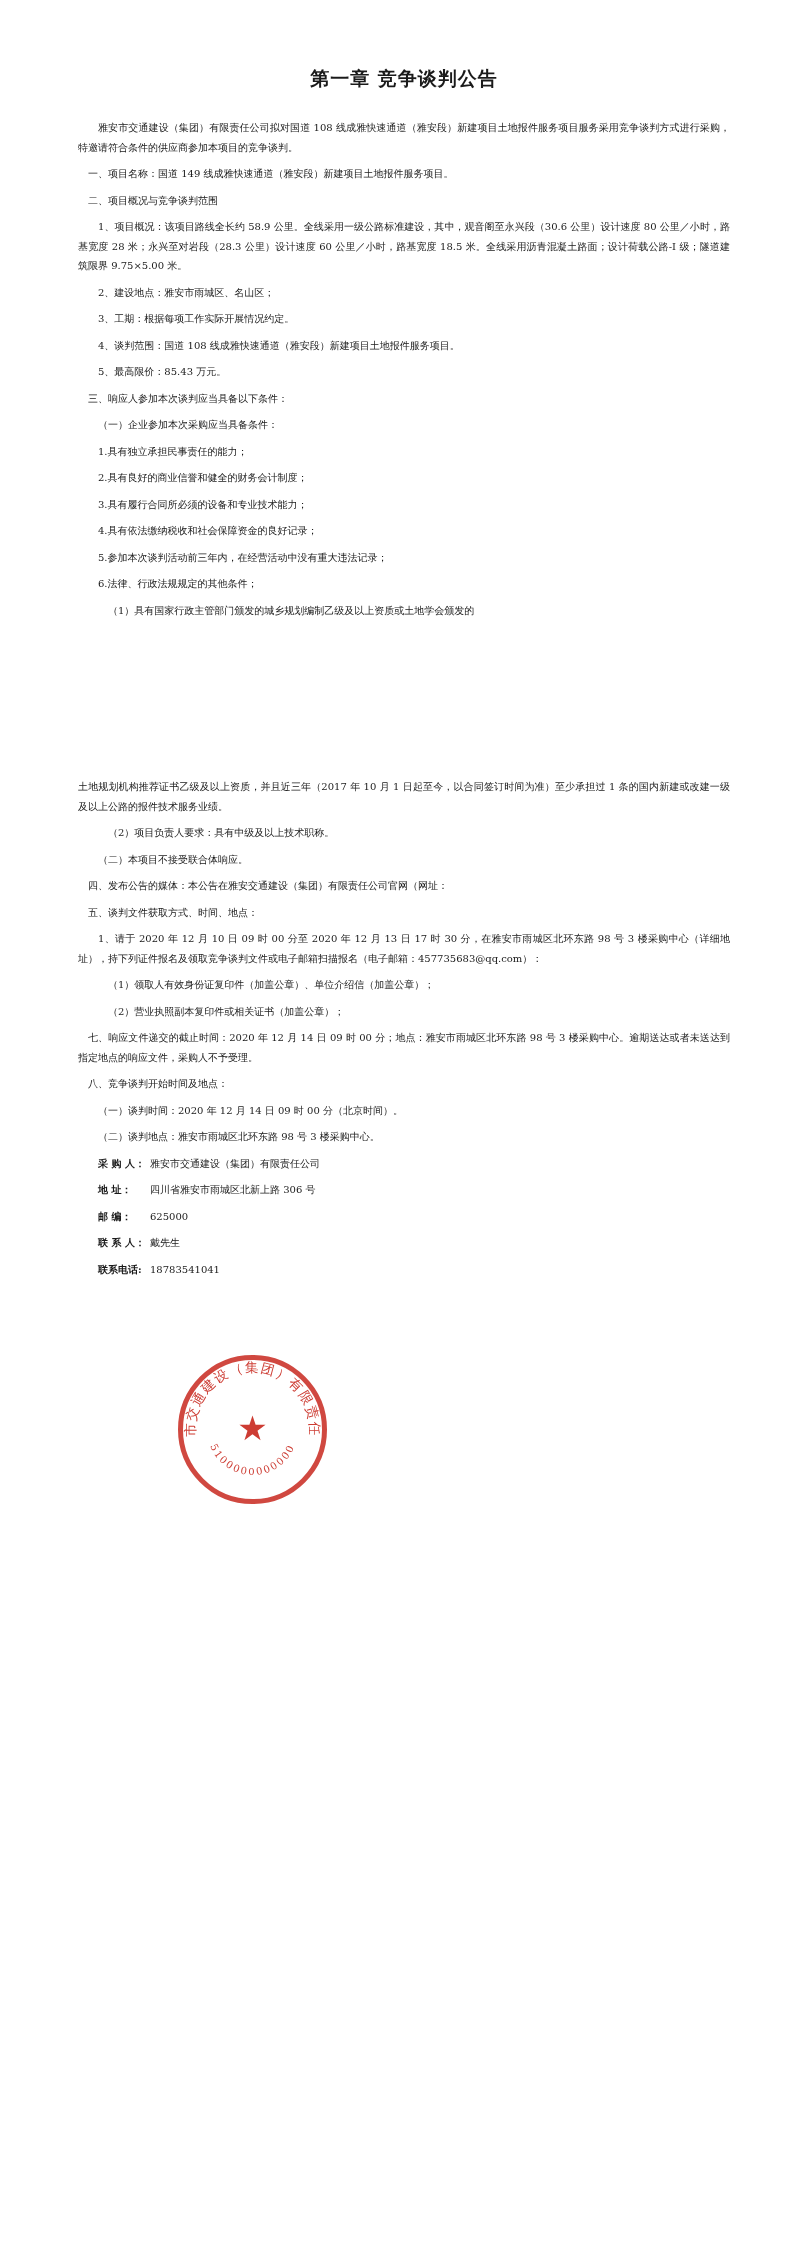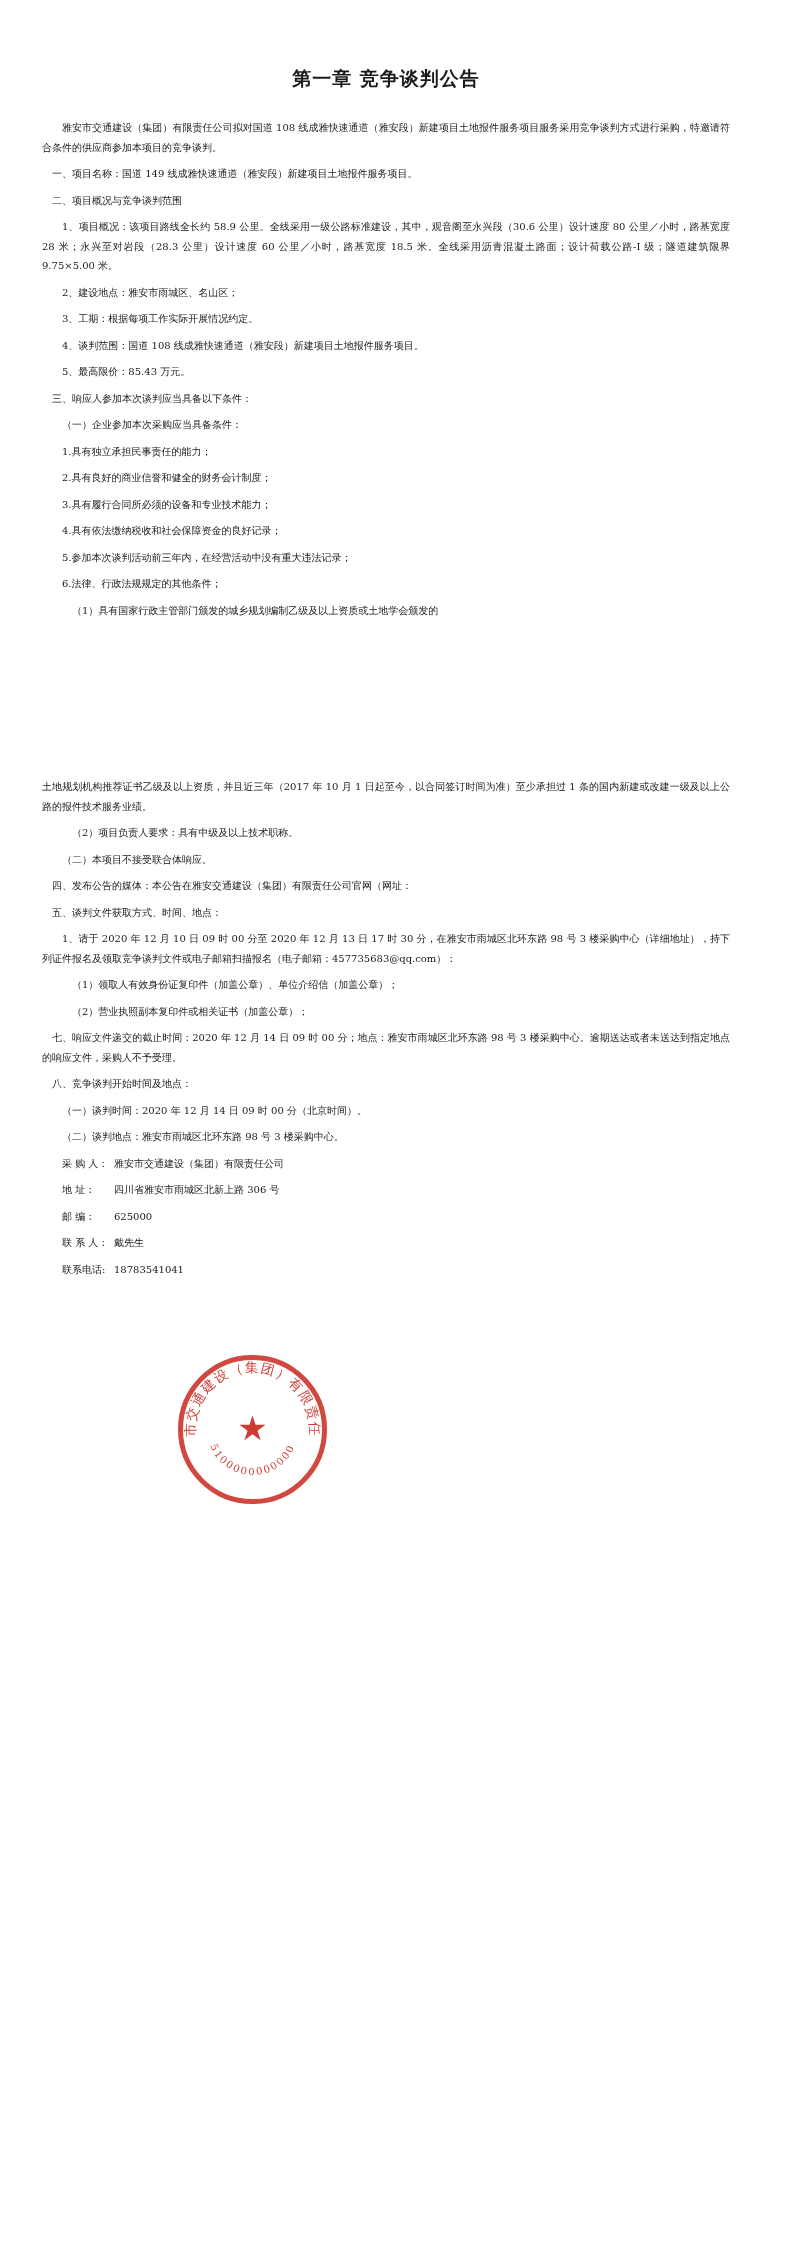--- a/index.html
+++ b/index.html
@@ -10,21 +10,21 @@
   body {
     width: 800px;
     font-family: "DejaVu Serif", "Liberation Serif", serif;
     color: #1a1a1a;
   }
   .page {
     position: relative;
     width: 800px;
     min-height: 2263px;
     box-sizing: border-box;
-    padding: 56px 70px 40px 42px;
+    padding: 56px 70px 40px 78px;
   }
   .doc-title {
     text-align: center;
     font-size: 19px;
     font-weight: bold;
     letter-spacing: 1px;
     margin: 10px 0 26px 0;
     font-family: "DejaVu Serif", "Liberation Serif", serif;
   }
   p {
@@ -38,21 +38,21 @@
   .indent1 { text-indent: 1em; }
   .indent3 { text-indent: 3em; }
   .gap-big { height: 150px; }
   .contact-block p {
     text-indent: 0;
     margin-left: 2em;
   }
   .lbl {
     display: inline-block;
     min-width: 5.2em;
-    font-weight: normal;
+    font-weight: bold;
   }
   .seal {
     position: absolute;
     left: 175px;
     top: 1352px;
     width: 155px;
     height: 155px;
     pointer-events: none;
   }
   .seal svg { display: block; }

